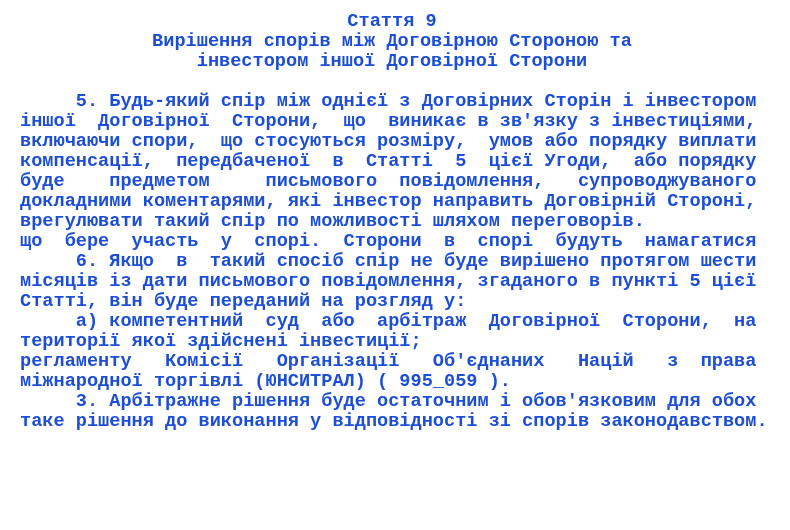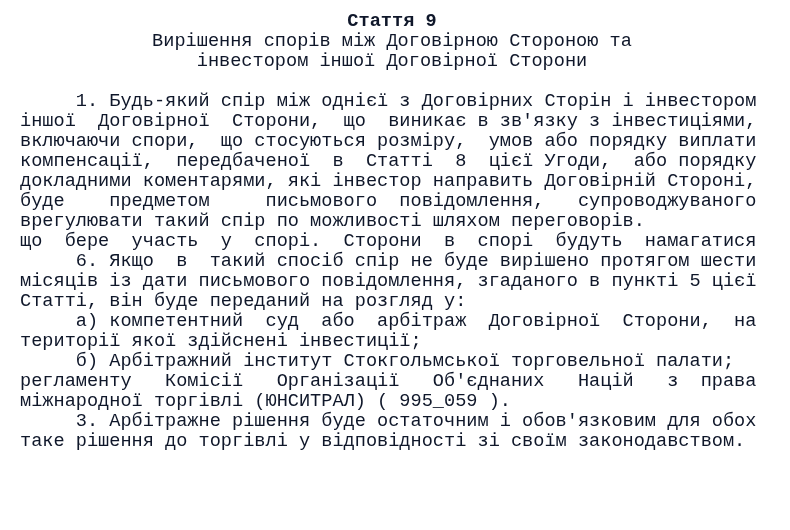--- a/index.html
+++ b/index.html
@@ -13,52 +13,52 @@
     overflow: hidden;
   }
   .doc {
     box-sizing: border-box;
     width: 790px;
     height: 530px;
     padding: 12px 26px 0 20px;
     font-family: "Liberation Mono", "DejaVu Sans Mono", monospace;
     font-size: 18.6px;
     line-height: 20px;
-    color: #0f172a;
+    color: #1d4ed8;
   }
   .line {
     white-space: pre;
     height: 20px;
+    font-weight: bold;
   }
   .center {
     text-align: center;
   }
   .bold {
     font-weight: bold;
   }
 </style>
 </head>
 <body>
 
 <div class="doc">
   <div class="line center bold">Стаття 9</div>
   <div class="line center">Вирішення спорів між Договірною Стороною та</div>
   <div class="line center">інвестором іншої Договірної Сторони</div>
   <div class="line"></div>
-  <div class="line">     1. Будь-який спір між однієї з Договірних Сторін і інвестором</div>
+  <div class="line">     5. Будь-який спір між однієї з Договірних Сторін і інвестором</div>
   <div class="line">іншої  Договірної  Сторони,  що  виникає в зв'язку з інвестиціями,</div>
   <div class="line">включаючи спори,  що стосуються розміру,  умов або порядку виплати</div>
-  <div class="line">компенсації,  передбаченої  в  Статті  8  цієї Угоди,  або порядку</div>
+  <div class="line">компенсації,  передбаченої  в  Статті  5  цієї Угоди,  або порядку</div>
+  <div class="line">буде    предметом     письмового  повідомлення,   супроводжуваного</div>
   <div class="line">докладними коментарями, які інвестор направить Договірній Стороні,</div>
-  <div class="line">буде    предметом     письмового  повідомлення,   супроводжуваного</div>
   <div class="line">врегулювати такий спір по можливості шляхом переговорів.</div>
   <div class="line">що  бере  участь  у  спорі.  Сторони  в  спорі  будуть  намагатися</div>
   <div class="line">     6. Якщо  в  такий спосіб спір не буде вирішено протягом шести</div>
   <div class="line">місяців із дати письмового повідомлення, згаданого в пункті 5 цієї</div>
   <div class="line">Статті, він буде переданий на розгляд у:</div>
   <div class="line">     а) компетентний  суд  або  арбітраж  Договірної  Сторони,  на</div>
   <div class="line">території якої здійснені інвестиції;</div>
-  <div class="line">     б) Арбітражний інститут Стокгольмської торговельної палати;</div>
   <div class="line">регламенту   Комісії   Організації   Об'єднаних   Націй   з  права</div>
   <div class="line">міжнародної торгівлі (ЮНСИТРАЛ) ( 995_059 ).</div>
   <div class="line">     3. Арбітражне рішення буде остаточним і обов'язковим для обох</div>
-  <div class="line">таке рішення до торгівлі у відповідності зі своїм законодавством.</div>
+  <div class="line">таке рішення до виконання у відповідності зі спорів законодавством.</div>
 </div>
 
 </body></html>

